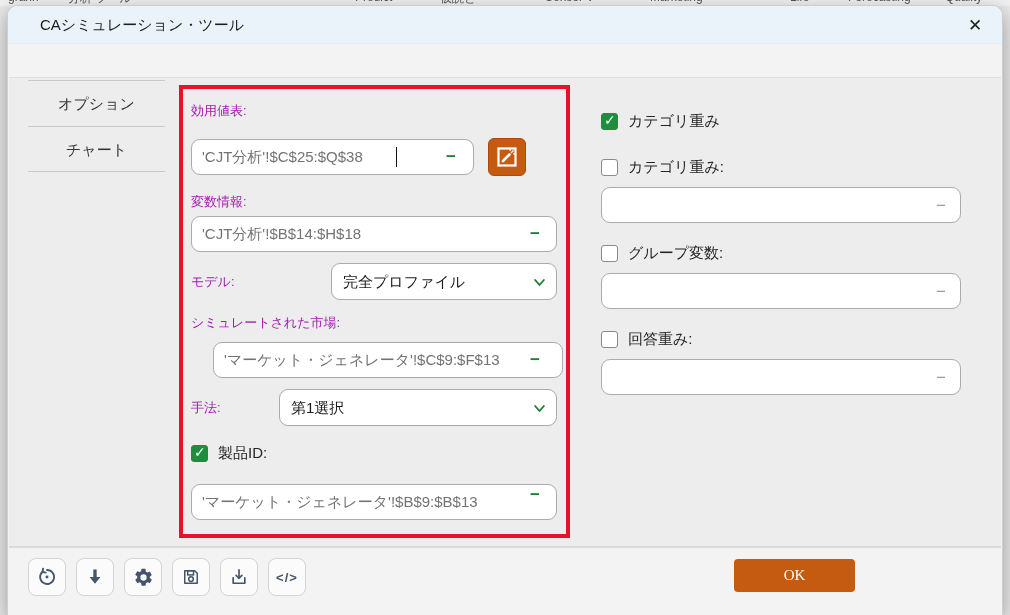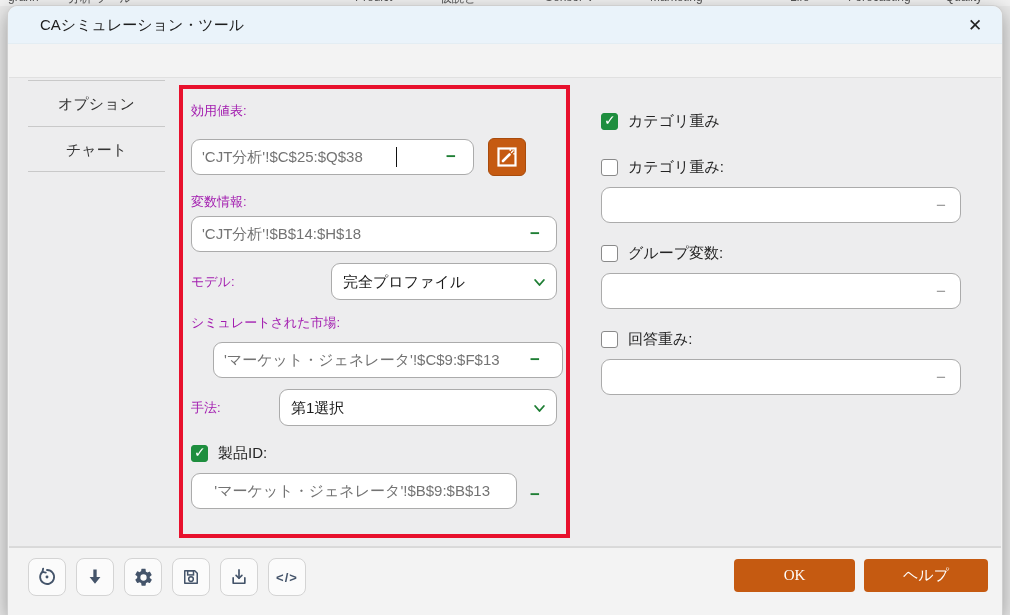--- a/index.html
+++ b/index.html
@@ -140,21 +140,21 @@
       <span>第1選択</span>
       <svg width="15" height="15" viewBox="0 0 24 24">
         <polyline points="5,8 12,16 19,8" fill="none" stroke="#1E7E34" stroke-width="3" stroke-linecap="round" stroke-linejoin="round"></polyline>
       </svg>
     </div>
 
     <div class="chk-row" style="left:183px; top:438px;">
       <span class="cb checked"></span>
       <span class="cb-label">製品ID:</span>
     </div>
-    <input class="tbox" style="left: 183px; top: 467px; width: 326px; text-align: right;" value="'マーケット・ジェネレータ'!$B$9:$B$13">
+    <input class="tbox" style="left: 183px; top: 478px; width: 366px;" value="'マーケット・ジェネレータ'!$B$9:$B$13">
     <span class="minus" style="left:522px; top:479px;">−</span>
 
     <div class="chk-row" style="left:593px; top:106px;">
       <span class="cb checked"></span>
       <span class="cb-label">カテゴリ重み</span>
     </div>
 
     <div class="chk-row" style="left:593px; top:152px;">
       <span class="cb"></span>
       <span class="cb-label">カテゴリ重み:</span>
@@ -207,16 +207,15 @@
         <path d="M5 13v6.5h14V13" stroke-linecap="round" stroke-linejoin="round"></path>
         <line x1="12" y1="3.5" x2="12" y2="13.5" stroke-linecap="round"></line>
         <polyline points="8.5,10 12,13.5 15.5,10" stroke-linecap="round" stroke-linejoin="round"></polyline>
       </svg>
     </button>
     <button class="tool-btn" style="left:260px;">
       <span class="code-txt">&lt;/&gt;</span>
     </button>
 
     <button class="action-btn" style="left:726px; width:121px;font-family:Liberation Serif, serif;">OK</button>
-    <button class="action-btn" style="left:856px; width:124px;">ヘルプ</button>
 
   </div>
 </div>
 
 </body></html>

